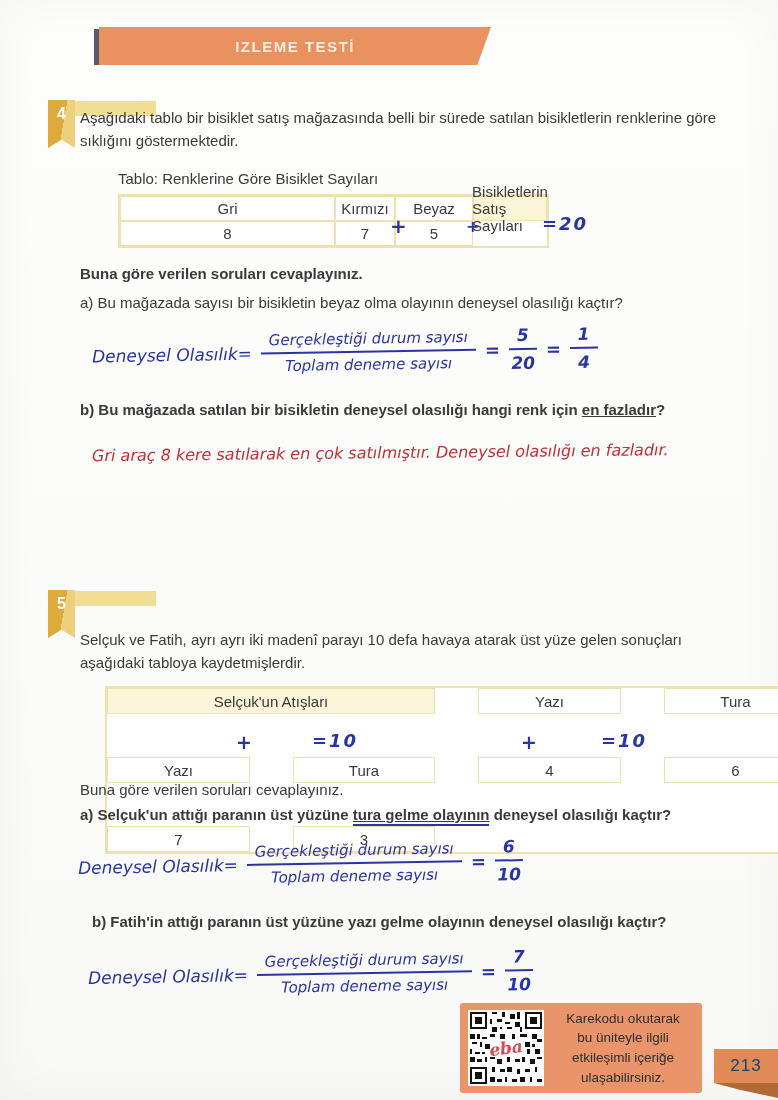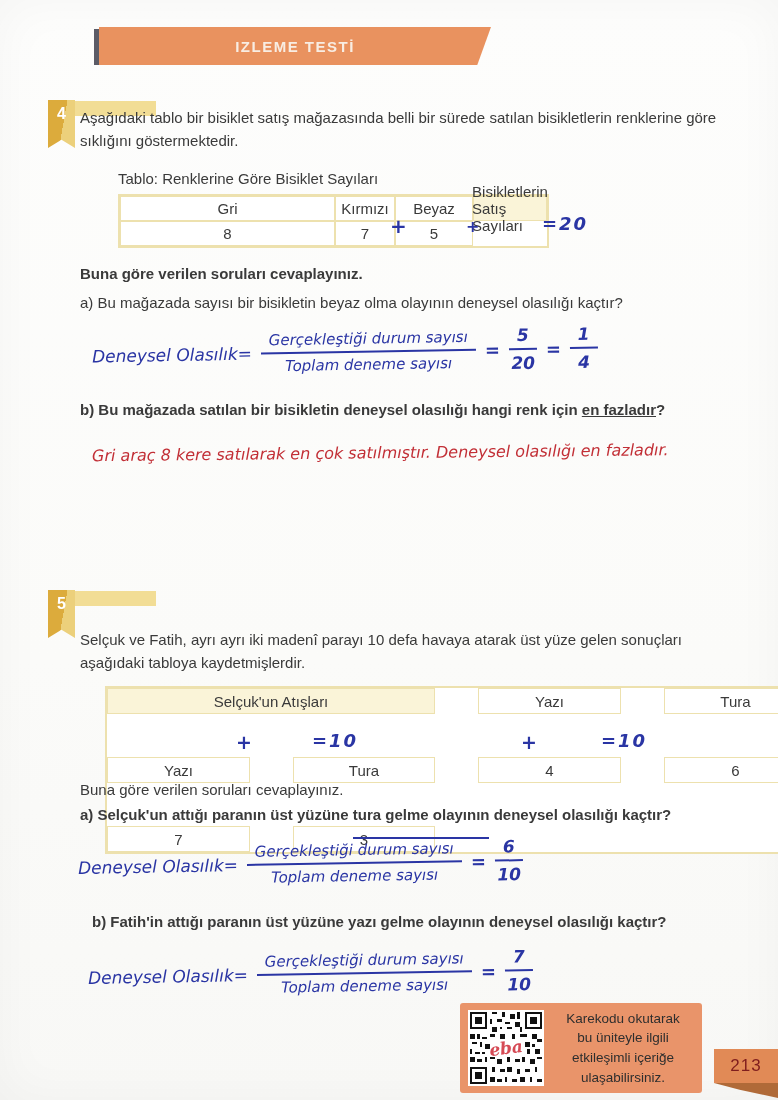--- a/index.html
+++ b/index.html
@@ -20,21 +20,21 @@
   .badge-back{position:absolute;width:108px;height:15px;background:#f2dd95;}
   .badge{position:absolute;width:27px;height:48px;
          background:linear-gradient(100deg,#dcab3c 55%,#ecd07b 55%);
          clip-path:polygon(0 0,100% 0,100% 100%,50% 83%,0 100%);
          display:flex;justify-content:center;}
   .badge span{color:#fff;font-weight:bold;font-size:16px;margin-top:5px;}
 
   .print{position:absolute;font-size:15px;line-height:1.55;color:#3a3a3a;}
   .bold{font-weight:bold;}
   .u-black{text-decoration:underline;}
-  .u-bluepen{border-bottom:2.5px solid #2a35a4;padding-bottom:14px;}
+  .u-bluepen{border-bottom:2.5px solid #2a35a4;padding-bottom:1px;text-decoration:underline;}
 
   
   .tbl{position:absolute;display:grid;border:2px solid #ede1ae;background:#fff;}
   .tbl .c{border:1px solid #ede1ae;display:flex;align-items:center;justify-content:center;
           font-size:15px;background:#fff;}
   .tbl .cream{background:#faf4d8;}
   .t1{left:118px;top:194px;grid-template-columns:215px 60px 78px 74px;}
   .t1 .c{height:23px;}
   .t2{left:105px;top:686px;grid-template-columns:143px 142px 143px 143px;gap:43px;}
   .t2 .c{height:24px;}
@@ -60,21 +60,21 @@
           padding:2px;box-sizing:border-box;}
   .qrcode svg{width:100%;height:100%;display:block;}
   .qr-logo{position:absolute;left:50%;top:50%;transform:translate(-50%,-50%) rotate(-8deg);
            color:#d64a55;font-family:"DejaVu Serif", serif;font-style:italic;
            font-weight:bold;font-size:17px;text-shadow:0 0 2px #fff;}
   .qrtext{flex:1;text-align:center;font-size:13.5px;line-height:1.45;color:#2e2e2e;padding:0 6px;}
 
   
   .pagetab{position:absolute;left:714px;top:1049px;width:64px;height:34px;background:#e18a56;
            display:flex;align-items:center;justify-content:center;}
-  .pagetab span{color:#7f1d1d;font-size:17px;letter-spacing:1px;}
+  .pagetab span{color:#0c4a6e;font-size:17px;letter-spacing:1px;}
   .pagefold{position:absolute;left:714px;top:1083px;width:64px;height:15px;background:#b06a38;
             clip-path:polygon(0 0,100% 0,100% 100%,40% 45%);}
 </style>
 </head>
 <body>
 
 <div class="page">
 
   <div class="banner-strip"></div>
   <div class="banner">

